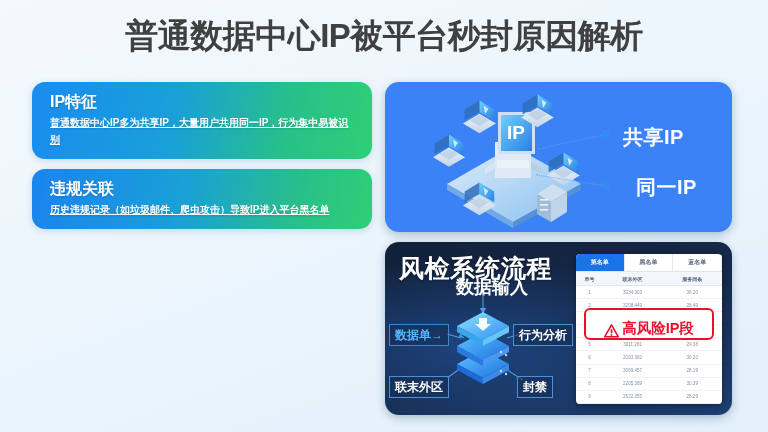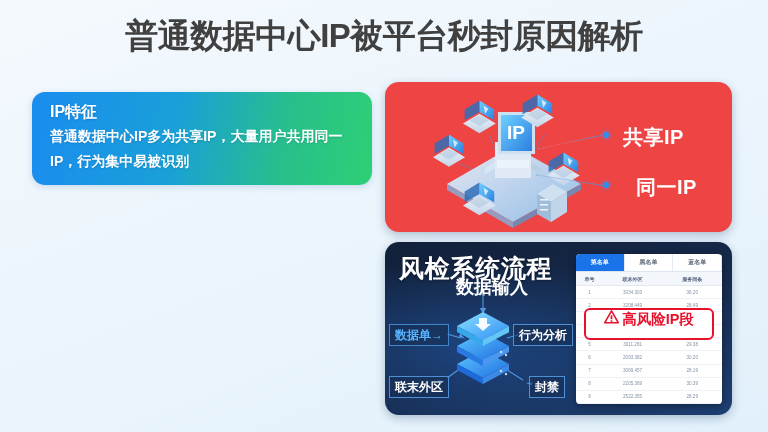--- a/index.html
+++ b/index.html
@@ -19,44 +19,44 @@
   }
   
   .cards{position:absolute;left:32px;top:82px;width:340px;}
   .card{
     border-radius:13px;
     padding:9px 16px 11px 18px;
     box-sizing:border-box;
     margin-bottom:10px;
     color:#ffffff;
     box-shadow:0 2px 7px rgba(20,80,160,.17);
-    margin-top:10px;
   }
   .card.c1{background:linear-gradient(100deg,#1a8cf0 0%,#19a0d8 42%,#27c08a 74%,#2ecf76 100%);}
   .card.c2{background:linear-gradient(100deg,#1a8cf0 0%,#1ba2d4 45%,#28c289 78%,#2fd274 100%);}
   .card.c3{background:linear-gradient(100deg,#1a84ef 0%,#1aa0d6 45%,#28c089 78%,#2ecf76 100%);}
   .card-title{
     font-size:16px;font-weight:bold;line-height:22px;margin-bottom:1px;
     text-shadow:0 1px 2px rgba(0,50,90,.25);
   }
   .card-body{
-    font-size:14px;line-height:25px;font-weight:bold;
+    font-size:10px;line-height:17px;font-weight:bold;
     text-shadow:0 1px 2px rgba(0,50,90,.2);
+    text-decoration:underline;
   }
   
   .panel{
     position:absolute;border-radius:14px;overflow:hidden;
     box-shadow:0 3px 10px rgba(16,52,98,.28);
   }
   .panel-top{
     left:385px;top:82px;width:347px;height:150px;
     background:
       radial-gradient(ellipse at 30% 75%, rgba(40,110,200,.55) 0%, rgba(40,110,200,0) 58%),
       linear-gradient(155deg,#14223d 0%,#162a4c 45%,#1b3a६8 100%);
-    background-color:#ef4444;
+    background-color:#3b82f6;
   }
   .panel-bottom{
     left:385px;top:242px;width:347px;height:173px;
     background:
       radial-gradient(ellipse at 25% 60%, rgba(36,96,180,.5) 0%, rgba(36,96,180,0) 60%),
       linear-gradient(160deg,#122039 0%,#16294a 50%,#1d3f72 100%);
     background-color:#14243c;
   }
   
   .iso{position:absolute;left:0;top:0;width:240px;height:150px;}
@@ -92,21 +92,21 @@
     position:absolute;box-sizing:border-box;
     border:1.2px solid #4f8fd6;border-radius:0;
     background:rgba(22,45,82,.55);
     color:#ffffff;font-size:12px;font-weight:bold;
     padding:3px 5px;white-space:nowrap;line-height:14px;
   }
   .chip.accent{color:#57b4ff;border-color:#3f86cf;}
   .chip-dl{left:4px;top:52px;}
   .chip-ba{left:128px;top:52px;}
   .chip-rj{left:4px;top:104px;}
-  .chip-fj{left:144px;top:104px;}
+  .chip-fj{left:132px;top:104px;}
   
   .tbl{
     position:absolute;left:191px;top:12px;width:146px;height:150px;
     background:#ffffff;border-radius:4px;overflow:hidden;
     box-shadow:0 2px 6px rgba(0,0,0,.35);
   }
   .tbl-tabs{display:flex;height:17px;border-bottom:1px solid #dde5ee;}
   .tbl-tab{
     flex:1;font-size:6px;font-weight:bold;color:#5a6675;
     display:flex;align-items:center;justify-content:center;
@@ -123,37 +123,41 @@
   .tbl-row{display:flex;height:12.1px;border-bottom:1px solid #eef2f7;}
   .tbl-row div{
     flex:1;font-size:4.6px;color:#8693a5;
     display:flex;align-items:center;justify-content:center;filter:blur(.5px);
   }
   .tbl-row div:first-child{flex:.45;}
   .badge{
     position:absolute;left:8px;top:54px;width:130px;height:32px;
     box-sizing:border-box;
     border:2px solid #e8112d;border-radius:6px;background:rgba(255,255,255,.97);
-    display:flex;align-items:flex-start;justify-content:center;gap:3px;
+    display:flex;align-items:flex-end;justify-content:center;gap:3px;
     color:#e8112d;font-size:14.5px;font-weight:bold;white-space:nowrap;
   }
 </style>
 </head>
 <body>
 
 <div class="title">普通数据中心IP被平台秒封原因解析</div>
 
 <div class="cards">
 
   <div class="card c1">
     <div class="card-title">IP特征</div>
     <div class="card-body">普通数据中心IP多为共享IP，大量用户共用同一IP，行为集中易被识别</div>
   </div>
 
 
+  <div class="card c3">
+    <div class="card-title">违规关联</div>
+    <div class="card-body">历史违规记录（如垃圾邮件、爬虫攻击）导致IP进入平台黑名单</div>
+  </div>
 
 </div>
 
 <div class="panel panel-top">
 
   <svg class="iso" viewBox="0 0 240 150">
     <defs>
       <linearGradient id="gScreen" x1="0" y1="0" x2="1" y2="1">
         <stop offset="0" stop-color="#6fd0ff"></stop>
           <stop offset="1" stop-color="#2b7fe0"></stop>

